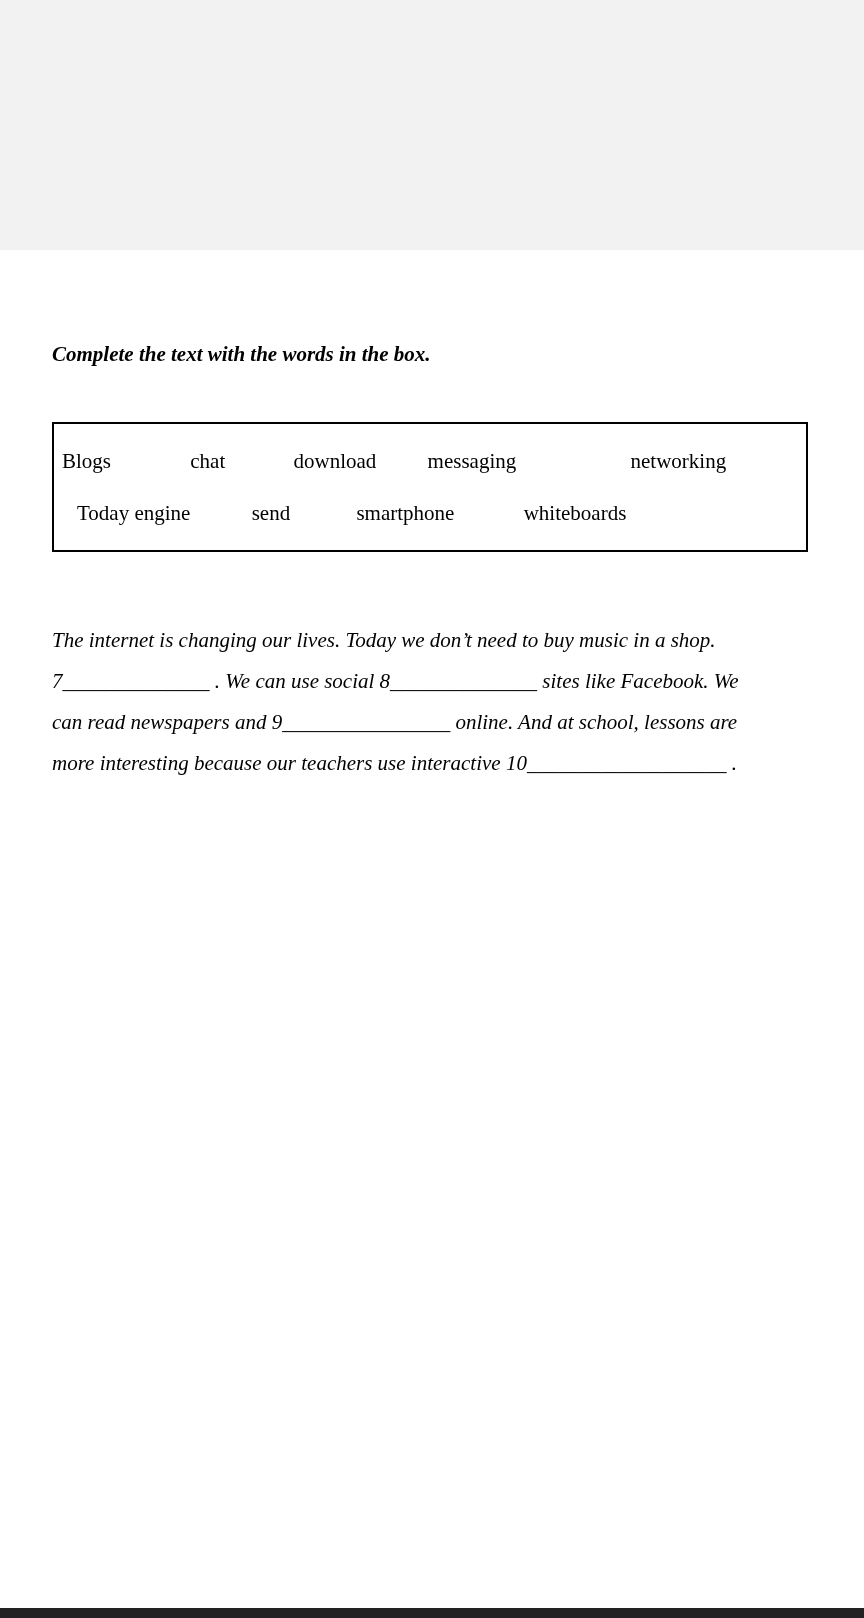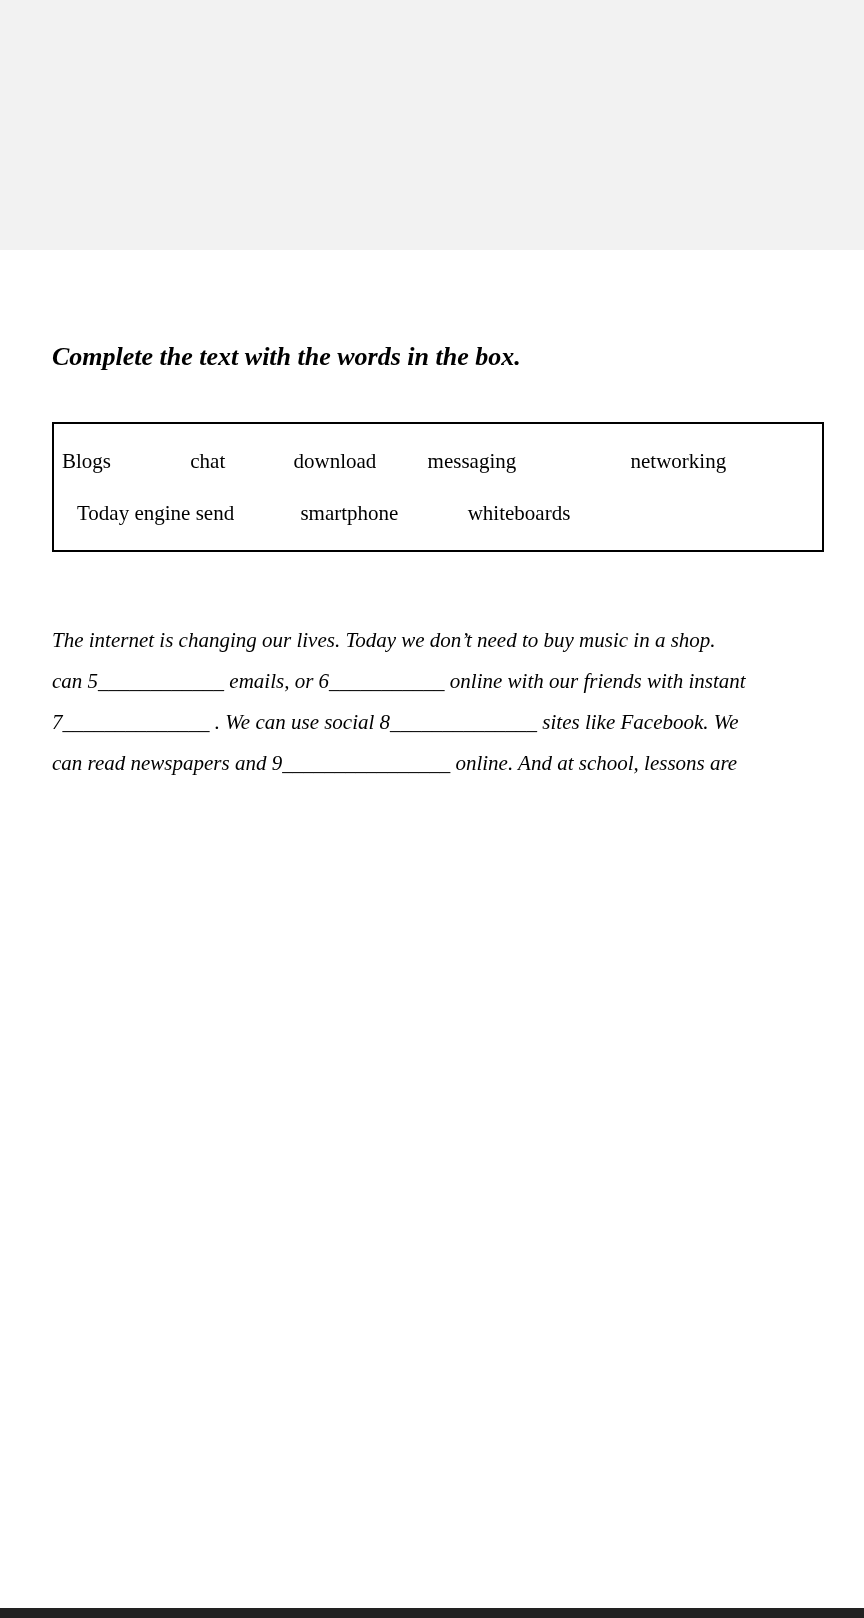--- a/index.html
+++ b/index.html
@@ -24,46 +24,46 @@
     left: 0; top: 0;
     width: 864px;
     height: 250px;
     background: #f2f2f2;
   }
   .instruction {
     position: absolute;
     left: 52px;
     top: 342px;
     width: 754px;
-    font-size: 26px;
+    font-size: 21px;
     font-weight: bold;
     font-style: italic;
     white-space: nowrap;
   }
   .word-box {
     position: absolute;
     left: 52px;
     top: 422px;
     width: 736px;          
     border: 2px solid #000000;
-    padding: 24px 24px 24px 8px;
+    padding: 24px 8px 24px 8px;
     background: #ffffff;
   }
   .wb-line {
     font-size: 21px;
     line-height: 26px;
     white-space: nowrap;
   }
   .wb-line span { display: inline-block; }
   .wb-l1 span:nth-child(2) { margin-left: 74px; }
   .wb-l1 span:nth-child(3) { margin-left: 63px; }
   .wb-l1 span:nth-child(4) { margin-left: 46px; }
   .wb-l1 span:nth-child(5) { margin-left: 109px; }
   .wb-l3 { margin-top: 26px; padding-left: 15px; }
-  .wb-l3 span:nth-child(2) { }
+  .wb-l3 span:nth-child(2) { margin-left: 56px; }
   .wb-l3 span:nth-child(3) { margin-left: 61px; }
   .wb-l3 span:nth-child(4) { margin-left: 64px; }
   .gap-text {
     position: absolute;
     left: 52px;
     top: 620px;
     width: 760px;
     font-size: 21px;
   }
   .para-line {
@@ -100,20 +100,20 @@
     <div class="wb-line wb-l3">
       <span>Today engine</span>
       <span>send</span>
       <span>smartphone</span>
       <span>whiteboards</span>
     </div>
   </div>
 
   <div class="gap-text">
     <div class="para-line">The internet is changing our lives. Today we don’t need to buy music in a shop.</div>
-    <div class="para-line">can 5____________ emails, or 6___________ online with our friends with instant</div>
     <div class="para-line">7______________ . We can use social 8______________ sites like Facebook. We</div>
     <div class="para-line">can read newspapers and 9________________ online. And at school, lessons are</div>
+    <div class="para-line">more interesting because our teachers use interactive 10___________________ .</div>
   </div>
 
   <div class="bottom-bar"></div>
 
 </div>
 
 </body></html>

